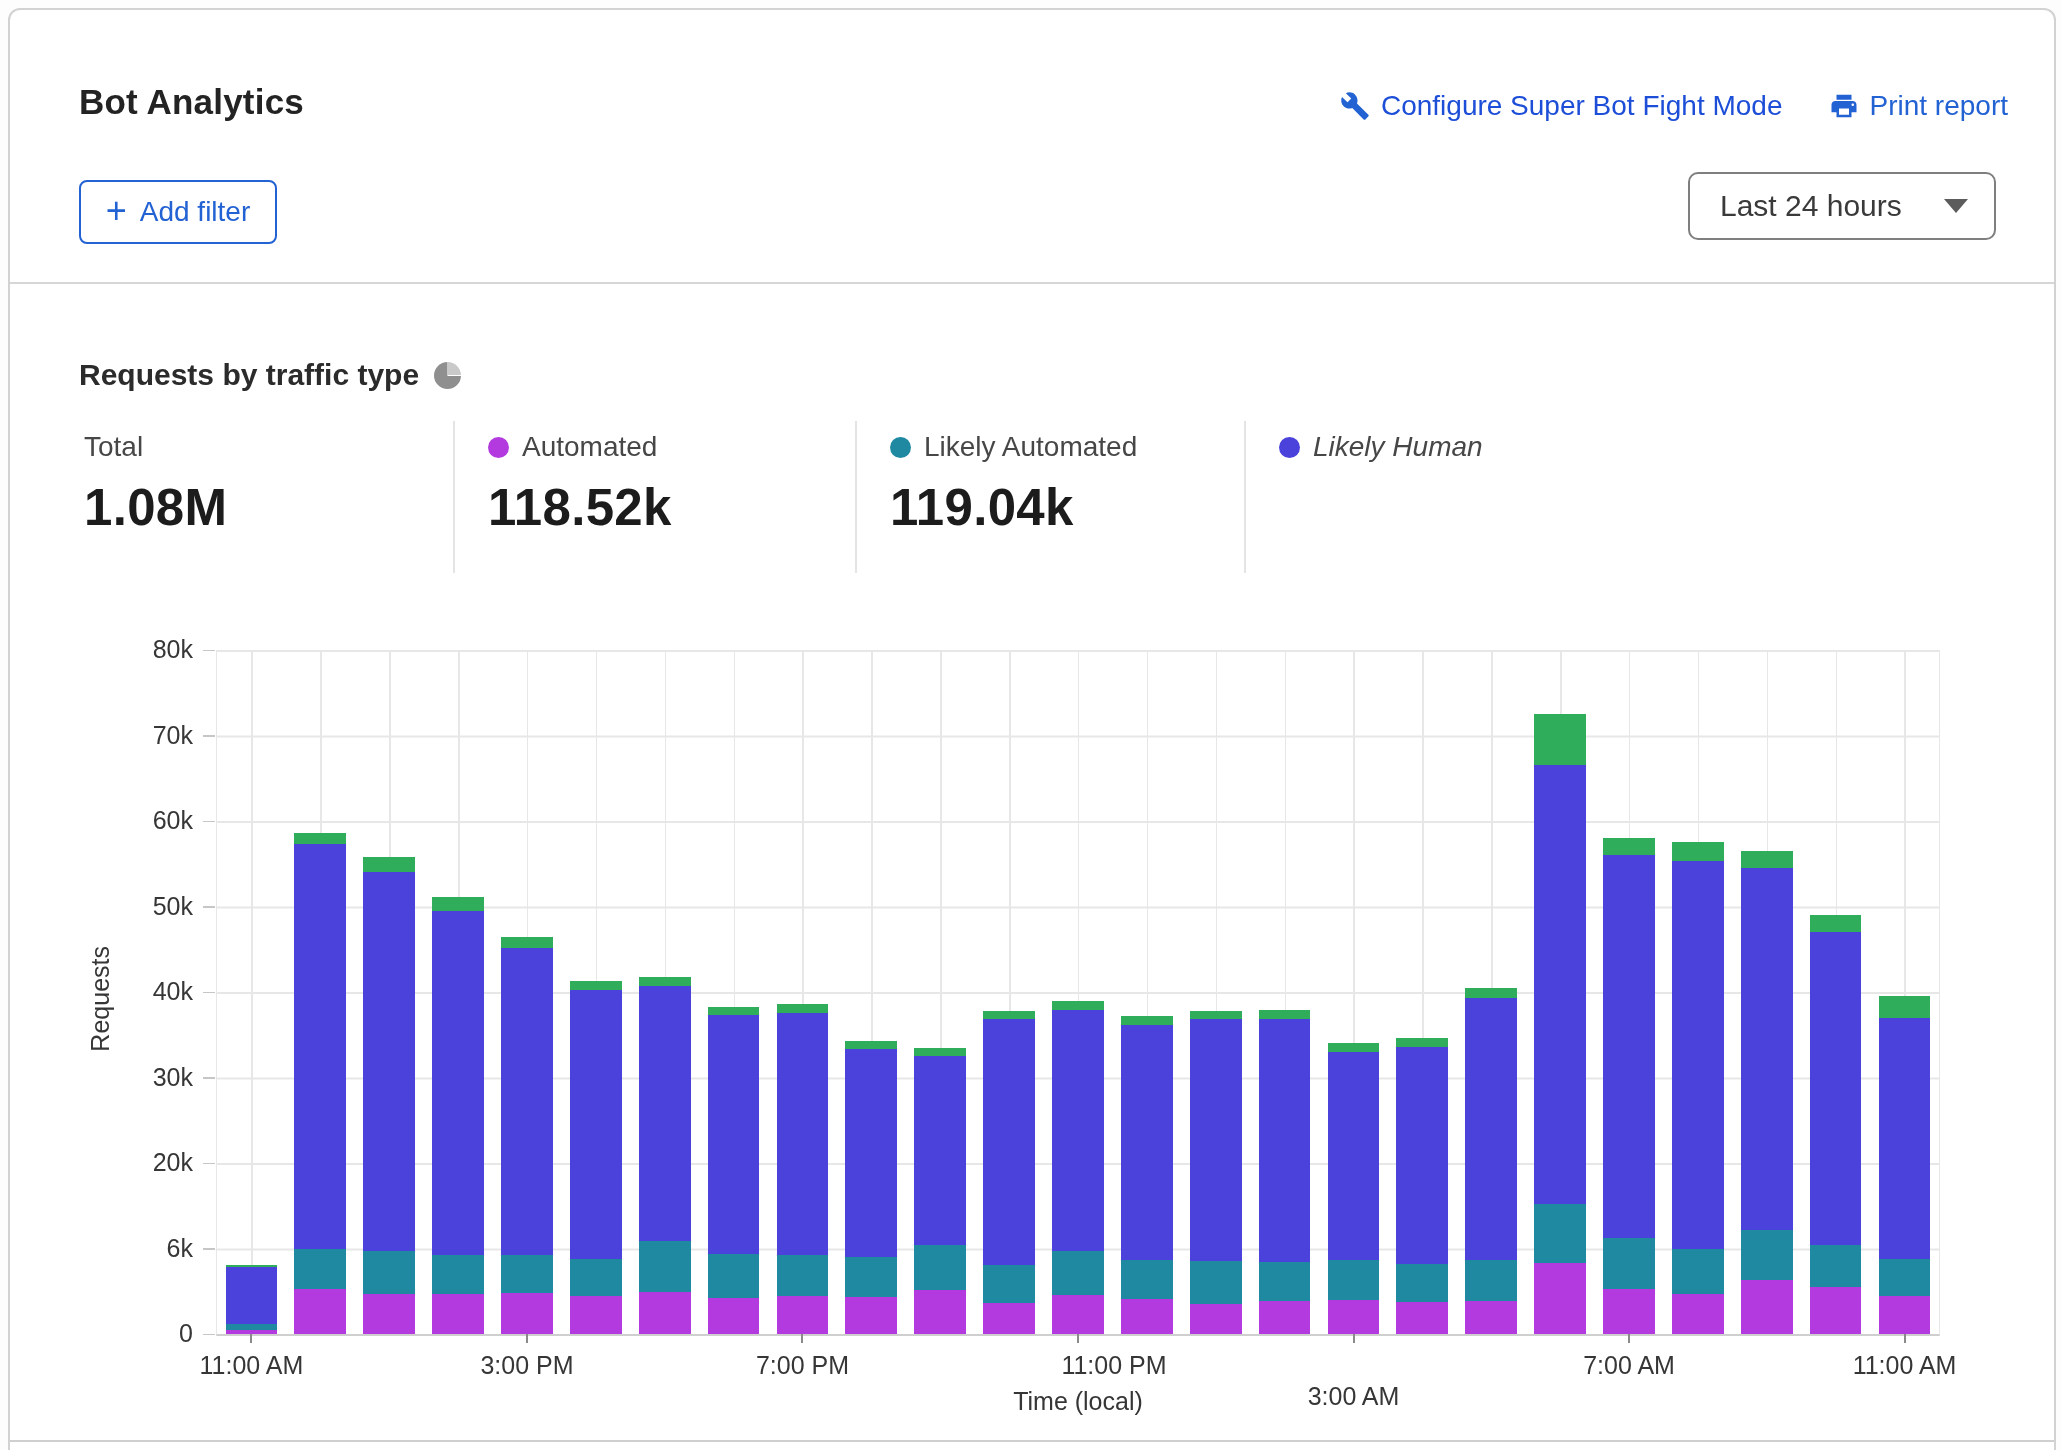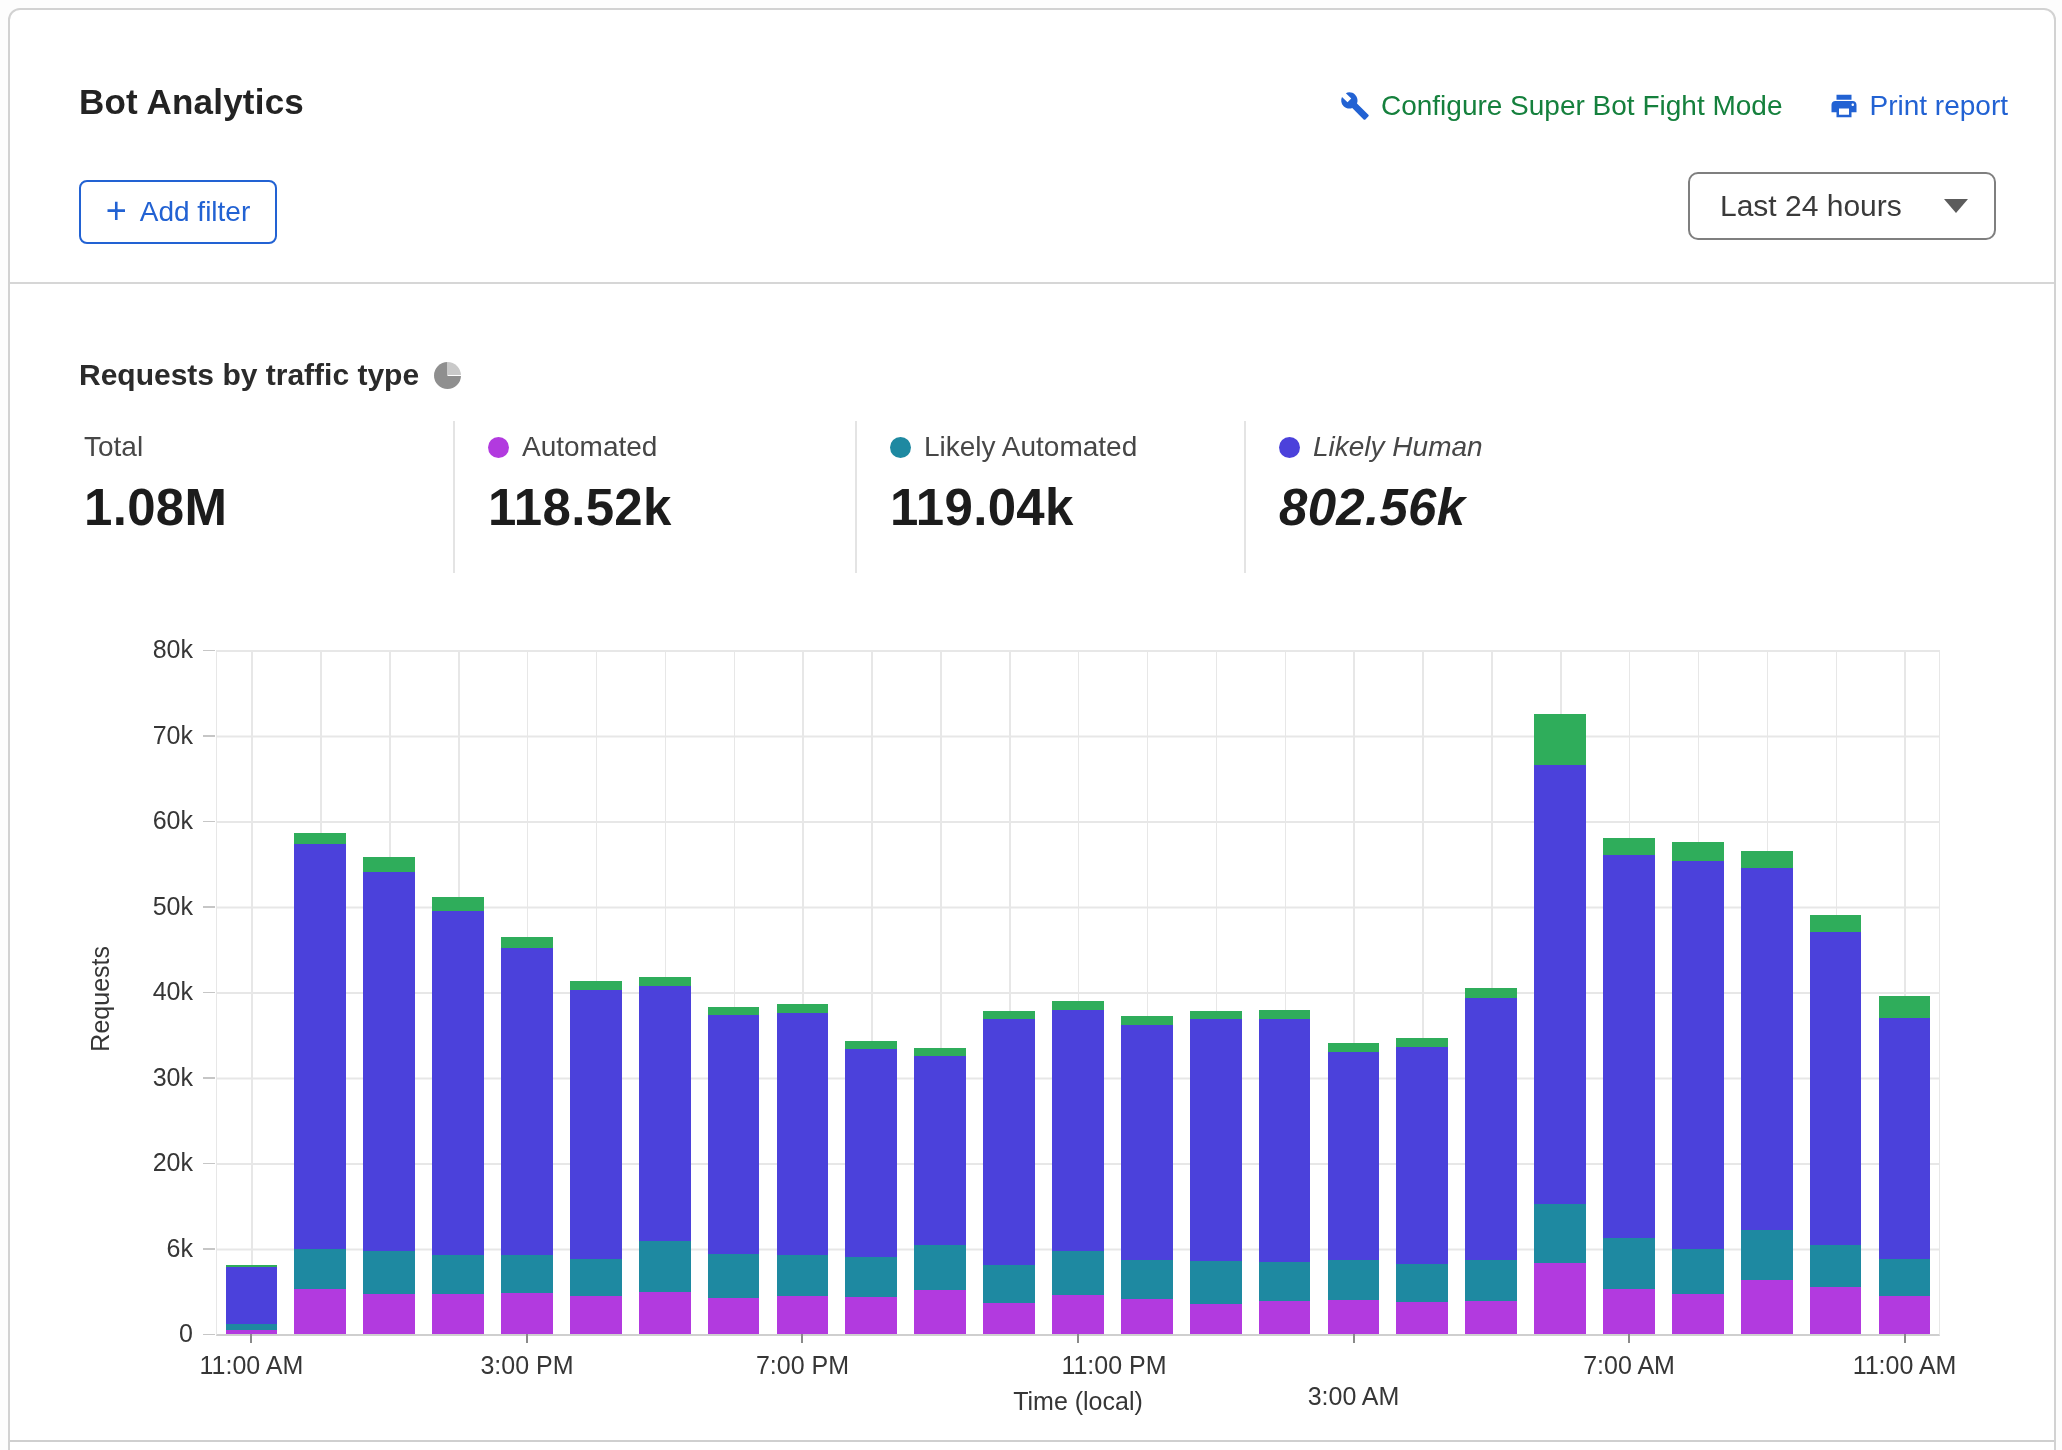--- a/index.html
+++ b/index.html
@@ -80,21 +80,21 @@
   .bottom-divider{position:absolute;top:1430px;left:0;right:0;height:2px;background:#cfcfcf;}
 </style>
 </head>
 <body>
 
 <div class="card">
 
   <h1 class="page-title">Bot Analytics</h1>
 
   <div class="hdr-links">
-    <a class="lnk" style="color:#15803d">
+    <a class="lnk" style="color:#1d4ed8">
       <svg width="30" height="30" viewBox="0 0 24 24">
         <path fill="#2262d3" d="M22.7 19l-9.1-9.1c.9-2.3.4-5-1.5-6.9-2-2-5-2.4-7.4-1.3L9 6 6 9 1.6 4.7C.4 7.1.9 10.1 2.9 12.1c1.9 1.9 4.6 2.4 6.9 1.5l9.1 9.1c.4.4 1 .4 1.4 0l2.3-2.3c.5-.4.5-1.1.1-1.4z"></path>
       </svg>
       <span>Configure Super Bot Fight Mode</span>
     </a>
     <a class="lnk" style="color:#2262d3">
       <svg width="30" height="30" viewBox="0 0 24 24">
         <path fill="#2262d3" d="M19 8H5c-1.66 0-3 1.34-3 3v6h4v4h12v-4h4v-6c0-1.66-1.34-3-3-3zm-3 11H8v-5h8v5zm3-7c-.55 0-1-.45-1-1s.45-1 1-1 1 .45 1 1-.45 1-1 1zm-1-9H6v4h12V3z"></path>
       </svg>
       <span>Print report</span>
@@ -137,21 +137,20 @@
         <span class="dot" style="background: rgb(30, 137, 161);"></span>
         <span>Likely Automated</span>
       </div>
       <div class="stat-value">119.04k</div>
     </div>
     <div class="stat c3">
       <div class="stat-label">
         <span class="dot" style="background: rgb(75, 65, 219);"></span>
         <span>Likely Human</span>
       </div>
-      <div class="stat-value">802.56k</div>
     </div>
   </div>
 
   <div class="y-axis-title">Requests</div>
 
   <div class="plot">
     <div class="bars-layer">
         <div class="slot">
           <div class="bar">
             <div class="seg" style="height: 0.625%; background: rgb(178, 58, 223);"></div>

